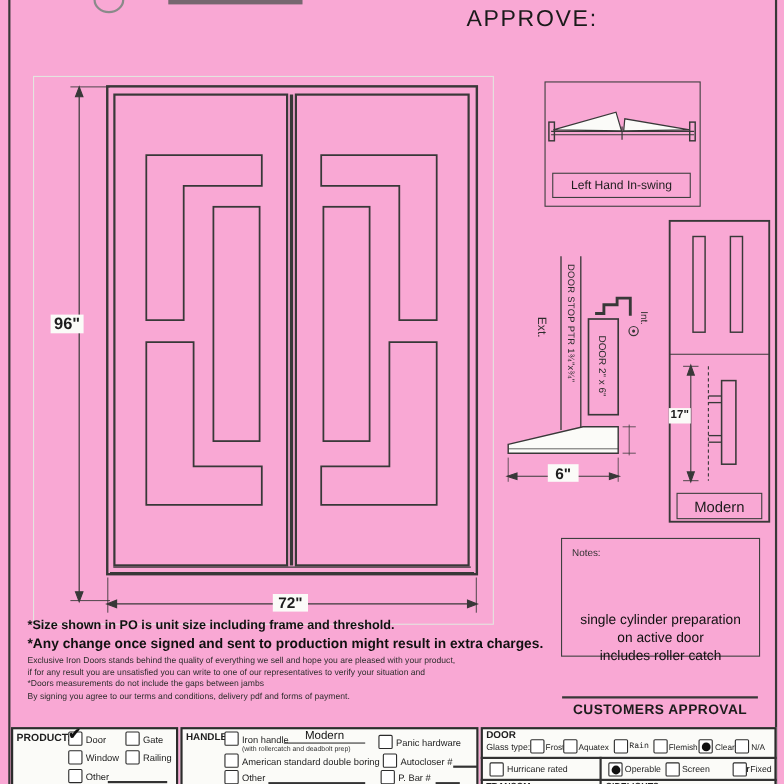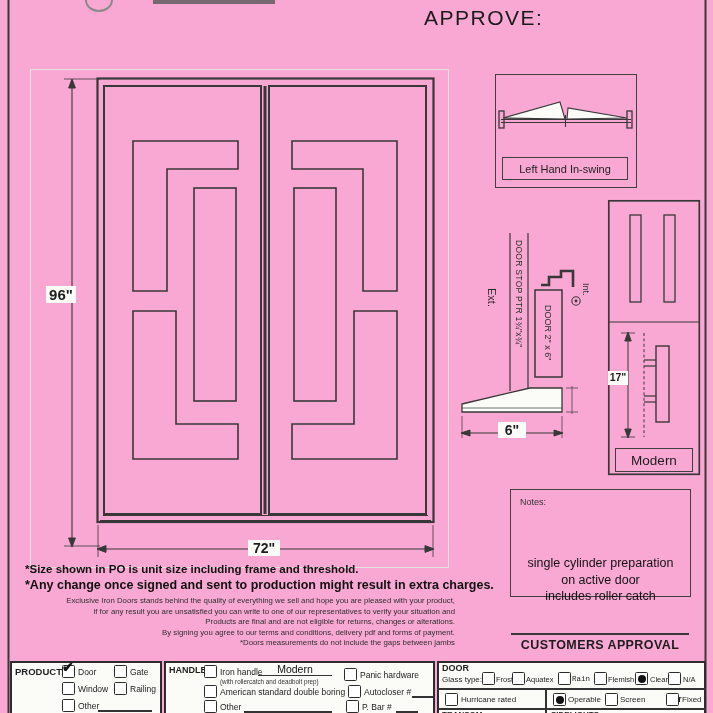--- a/index.html
+++ b/index.html
@@ -1,18 +1,18 @@
 <!DOCTYPE html>
 <html><head>
 <meta charset="utf-8">
 <style>
   html,body{margin:0;padding:0;}
   body{font-family:"Liberation Sans", sans-serif; background:#e9e9e7;}
   #page{position:relative;width:713px;height:713px;background:#f9a8d4;overflow:hidden;color:#222;}
-  .abs{position:absolute;text-align:right;}
+  .abs{position:absolute;}
   .box{position:absolute;border:2px solid #4a4a4a;background:#fbfbf8;box-sizing:border-box;}
   .thinbox{position:absolute;border:1.6px solid #3f3f3f;background:transparent;box-sizing:border-box;}
   .lbl{position:absolute;white-space:nowrap;color:#1e1e1e;}
   .center{display:flex;align-items:center;justify-content:center;text-align:center;}
   .vtext{position:absolute;transform-origin:left top;transform:rotate(90deg);white-space:nowrap;color:#2c2c2c;}
   .dimlabel{position:absolute;background:#fbfbf8;text-align:center;font-weight:bold;color:#1d1d1d;}
   svg.lines{position:absolute;left:0;top:0;pointer-events:none;}
   .cb{position:absolute;width:11px;height:11px;border:1.6px solid #2b2b2b;border-radius:1.5px;background:#fff;box-sizing:content-box;}
   .cb[data-state="checked"]::after{content:"\2714";position:absolute;left:-1px;top:-7px;font-size:14px;font-weight:bold;color:#111;}
   .cb[data-state="dot"]::after{content:"";position:absolute;left:1.5px;top:1.5px;width:8px;height:8px;background:#111;border-radius:50%;}
@@ -149,23 +149,22 @@
       <div>on active door</div>
       <div>includes roller catch</div>
     </div>
   </div>
 
   <div class="lbl" style="left:25px;top:563px;font-size:11.5px;font-weight:bold;color:#111;">*Size shown in PO is unit size including frame and threshold.</div>
   <div class="lbl" style="left:25px;top:578px;font-size:12.5px;font-weight:bold;color:#111;">*Any change once signed and sent to production might result in extra charges.</div>
   <div class="abs fineprint" style="left:25px;top:596px;width:430px;">
     <div>Exclusive Iron Doors stands behind the quality of everything we sell and hope you are pleased with your product,</div>
     <div>if for any result you are unsatisfied you can write to one of our representatives to verify your situation and</div>
-    <div>Products are final and are not eligible for returns, changes or alterations.</div>
+    <div>*Doors measurements do not include the gaps between jambs</div>
     <div>By signing you agree to our terms and conditions, delivery pdf and forms of payment.</div>
-    <div>*Doors measurements do not include the gaps between jambs</div>
   </div>
 
   <div class="lbl" style="left:515px;top:638px;width:170px;text-align:center;font-size:12.5px;font-weight:600;letter-spacing:.4px;color:#1c1c1c;">CUSTOMERS APPROVAL</div>
   <div class="abs" style="left:511px;top:630px;width:178px;height:6px;"></div>
 
   <div class="formbox" style="left:10px;top:661px;width:152px;height:62px;"></div>
   <div class="lbl" style="left:15px;top:666px;font-size:9.5px;font-weight:bold;">PRODUCT:</div>
   <span class="cb" style="left:62px;top:665px;" data-state="checked"></span>
   <div class="lbl fl" style="left:78px;top:667px;">Door</div>
   <span class="cb" style="left:114px;top:665px;" data-state="empty"></span>

